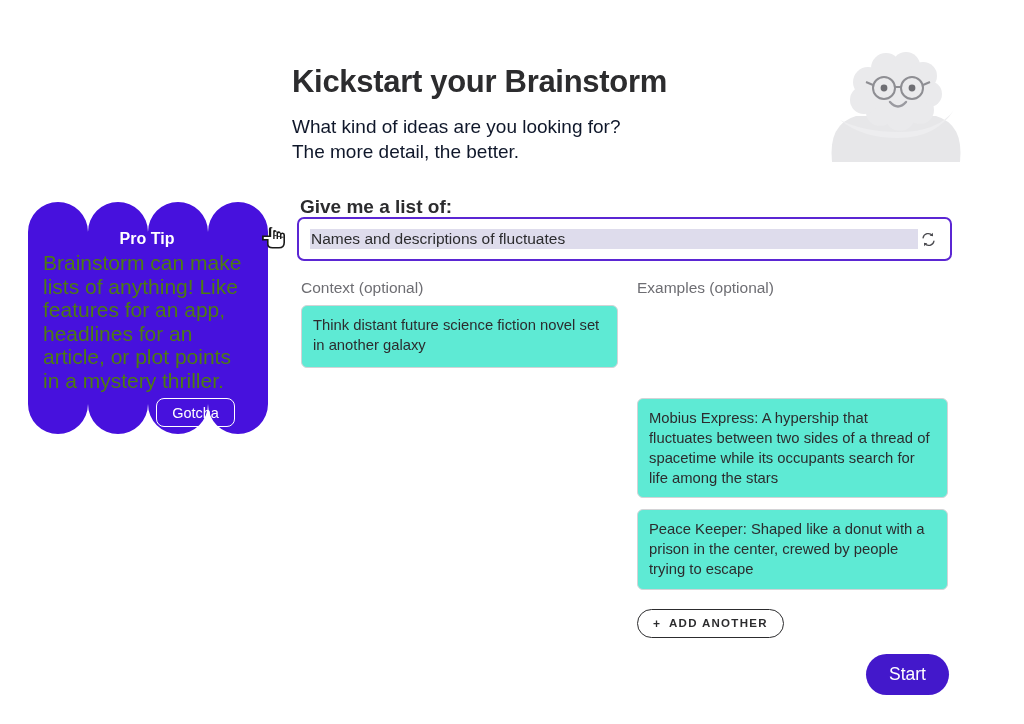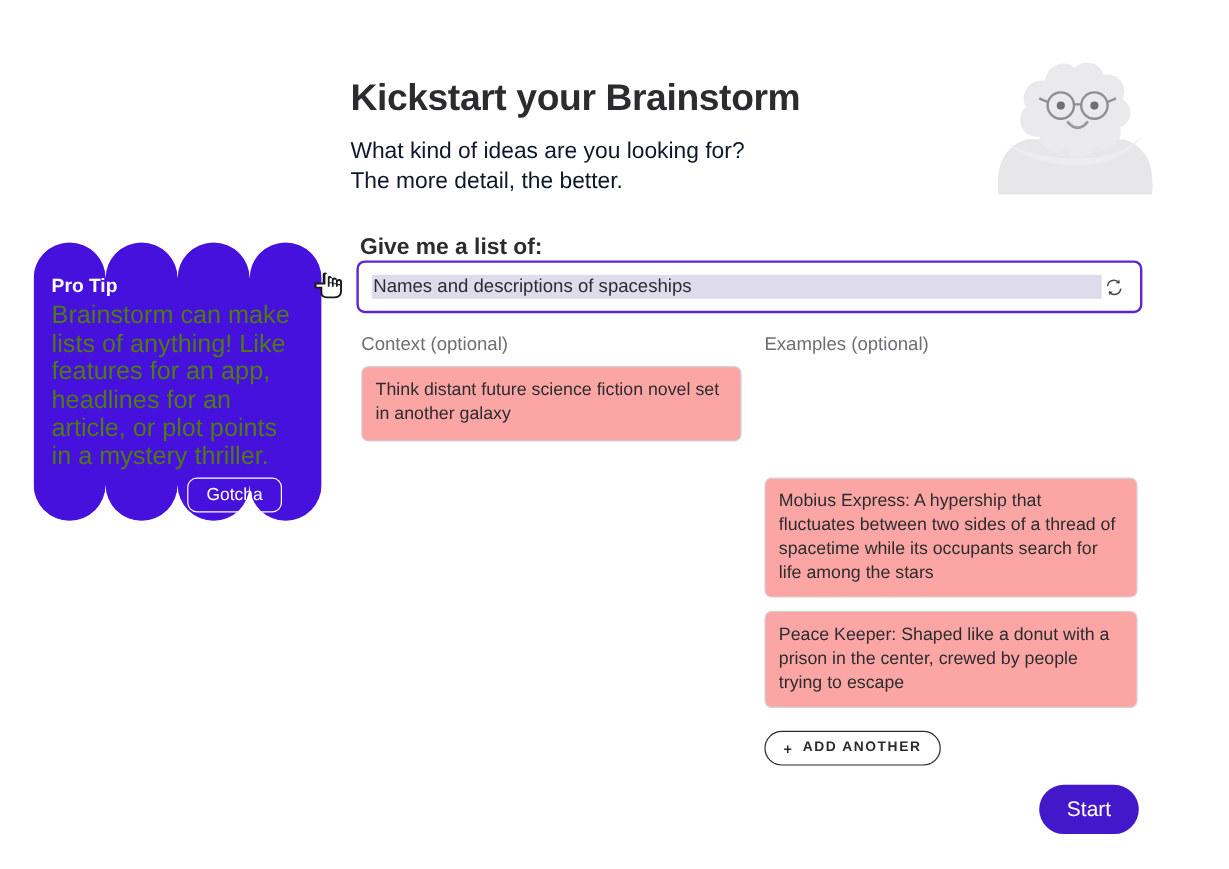--- a/index.html
+++ b/index.html
@@ -87,21 +87,21 @@
     flex: 0 0 auto;
     display: flex; align-items: center; justify-content: center;
     cursor: pointer;
   }
 
   
   .textbox {
     position: absolute;
     border: 1px solid #d3d3d6;
     border-radius: 6px;
-    background: #fca5a5;
+    background: #5eead4;
     font-size: 14.8px;
     color: #2c2c2e;
     line-height: 20px;
     padding: 9px 12px 9px 11px;
     overflow: hidden;
   }
 
   #context-box   { left: 301px; top: 305px; width: 317px; height: 63px; }
   #example-box-0 { left: 637px; top: 305px; width: 311px; height: 80px; }
   #example-box-1 { left: 637px; top: 398px; width: 311px; height: 100px; }
@@ -168,20 +168,21 @@
     position: absolute;
     left: 15px; top: 56px;
     width: 208px;
   }
   .protip-title {
     font-size: 16px;
     font-weight: bold;
     color: #ffffff;
     margin-bottom: 1px;
     line-height: 22px;
+    text-align: center;
   }
   .protip-body {
     font-size: 21px;
     color: #4d7c0f;
     line-height: 23.5px;
   }
   .gotcha-btn {
     position: absolute;
     left: 128px; top: 226px;
     width: 79px; height: 29px;
@@ -248,21 +249,21 @@
       <circle cx="58" cy="36" r="3.4" fill="#6e6e73"></circle>
       <circle cx="86" cy="36" r="3.4" fill="#6e6e73"></circle>
 
       <path d="M64 50 Q72 59 80 50" fill="none" stroke="#9a9aa0" stroke-width="2.4" stroke-linecap="round"></path>
     </svg>
   </div>
 
   <div class="field-label" id="label-list-of">Give me a list of:</div>
 
   <div class="prompt-input">
-    <span class="prompt-text" title="Give me a list of...">Names and descriptions of spaceships</span>
+    <span class="prompt-text" title="Give me a list of...">Names and descriptions of fluctuates</span>
     <span class="refresh-btn">
       <svg viewBox="0 0 20 20" width="17" height="17" xmlns="http://www.w3.org/2000/svg">
         <g fill="none" stroke="#4a4a4f" stroke-width="1.5" stroke-linecap="round" stroke-linejoin="round">
           <path d="M3.6 8.2 A6.2 6.2 0 0 1 14.6 5.4"></path>
           <path d="M16.4 11.8 A6.2 6.2 0 0 1 5.4 14.6"></path>
         </g>
         <path d="M15.2 2.2 L15.2 6.0 L11.4 6.0 Z" fill="#4a4a4f"></path>
         <path d="M4.8 17.8 L4.8 14.0 L8.6 14.0 Z" fill="#4a4a4f"></path>
       </svg>
     </span>

